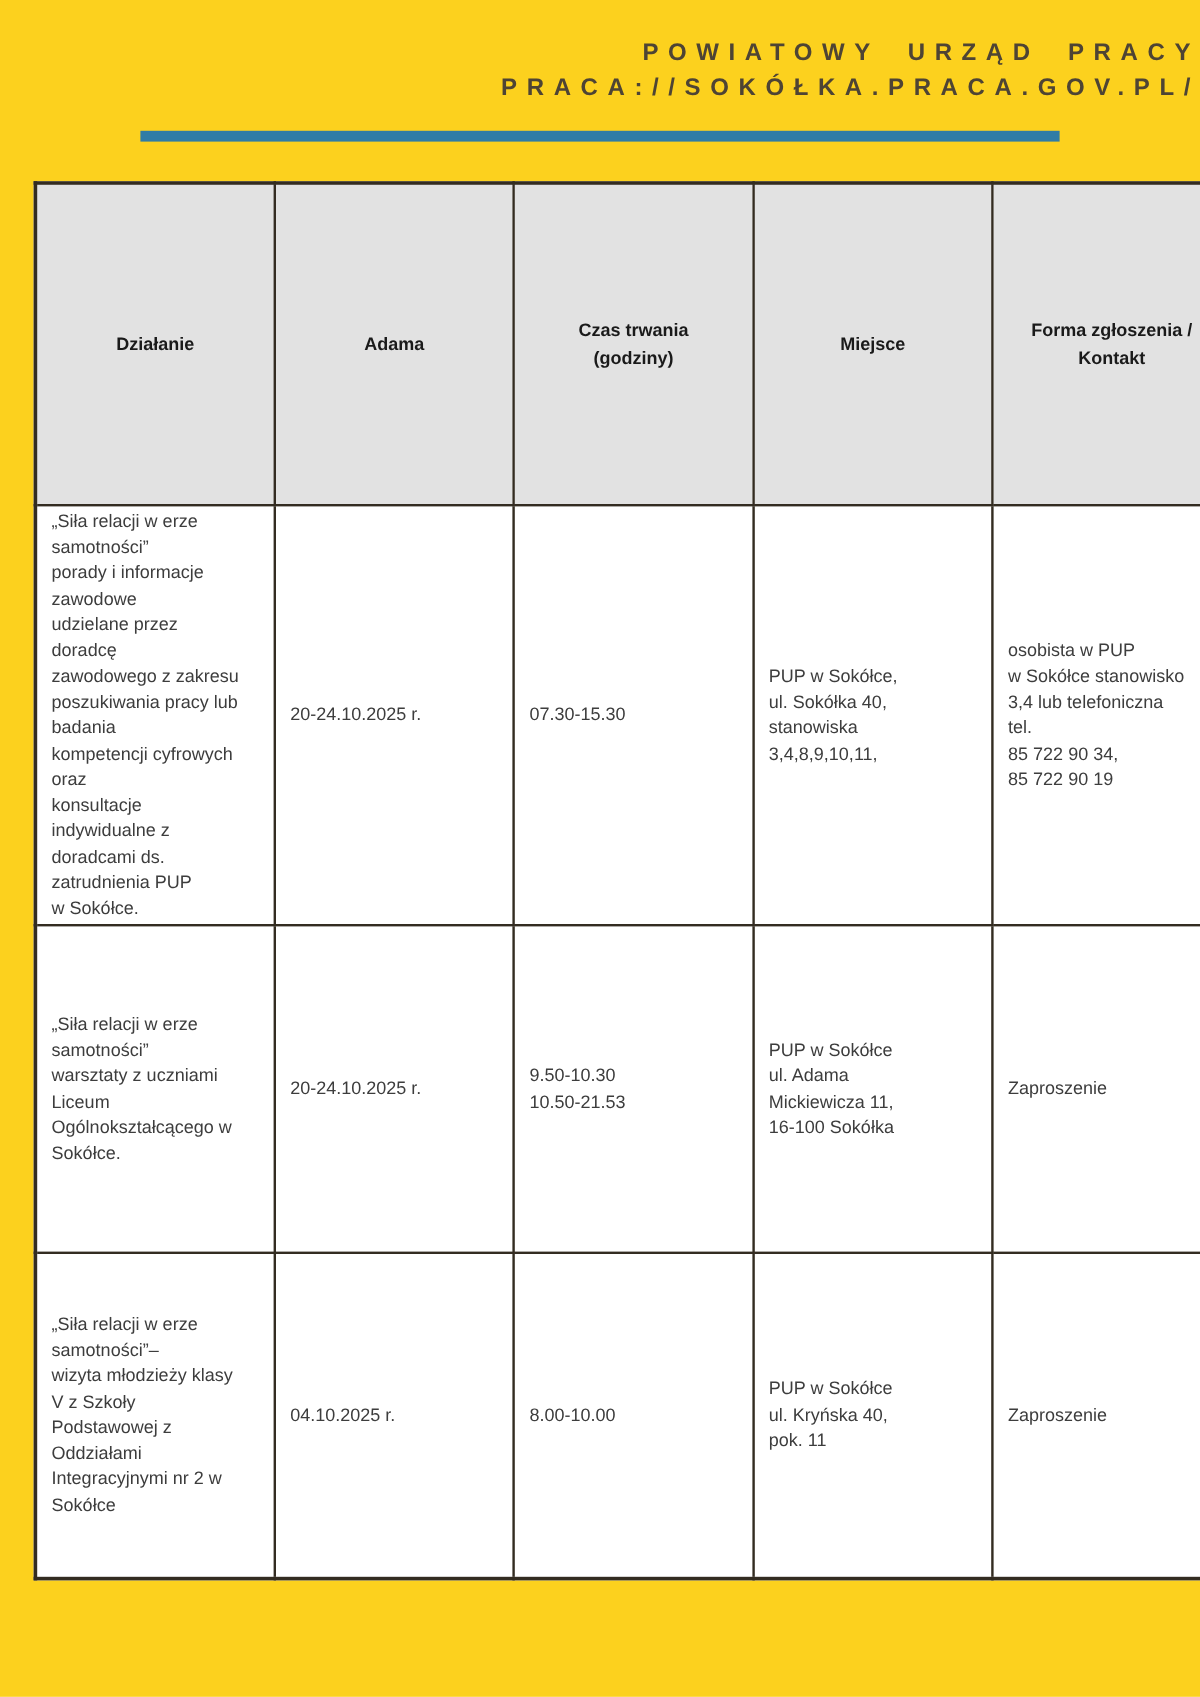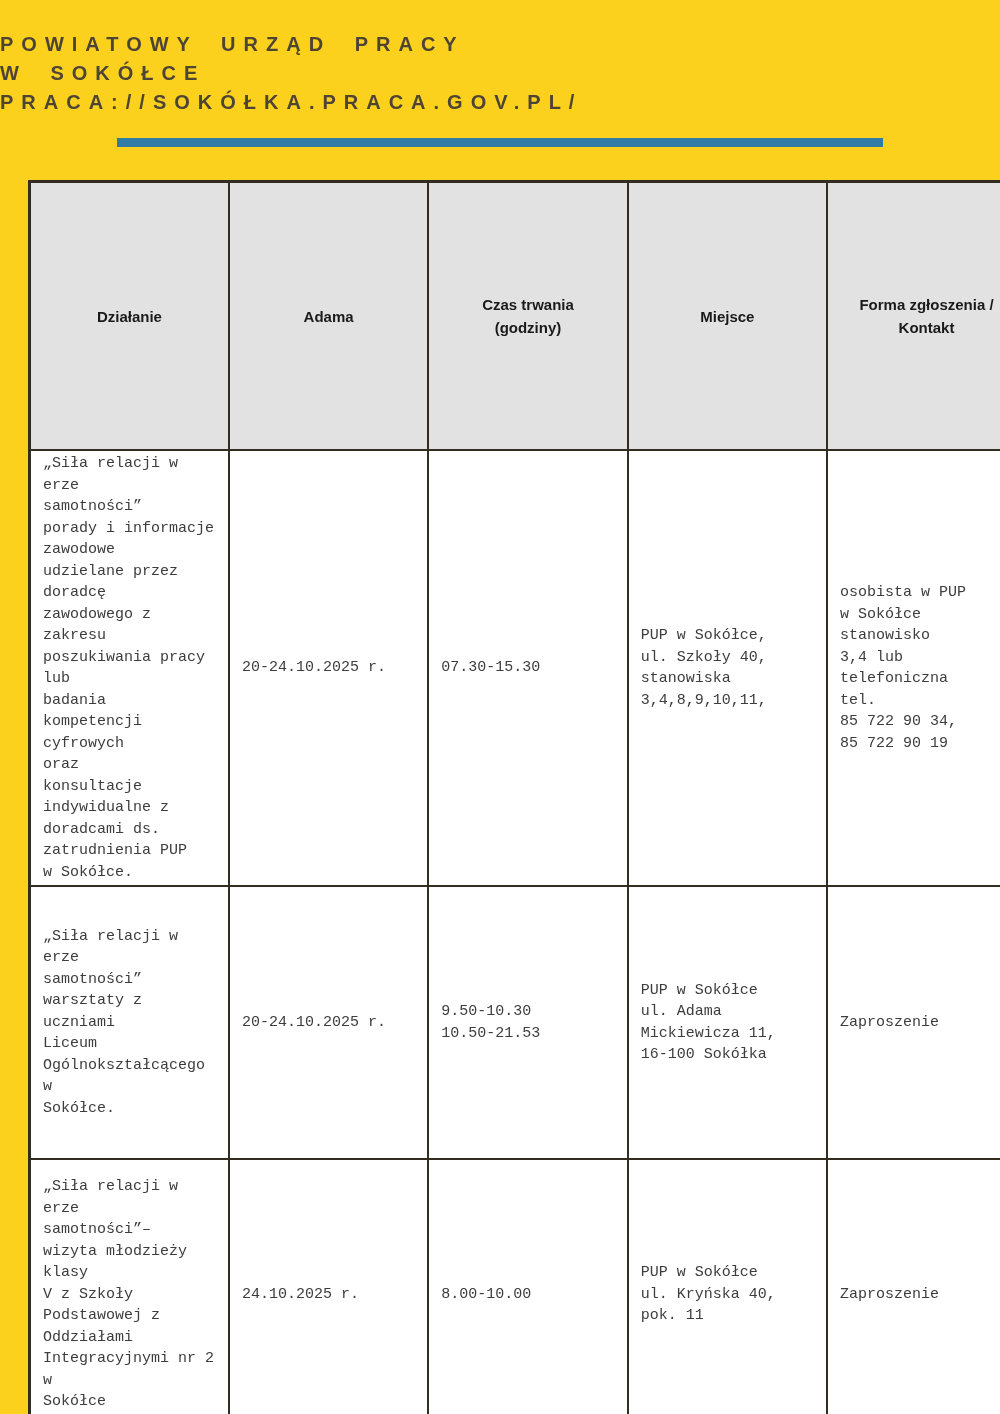--- a/index.html
+++ b/index.html
@@ -9,21 +9,21 @@
   body {
     width: 1000px;
     height: 1414px;
     background: #fcd11e;
     font-family: "Liberation Sans", "DejaVu Sans", sans-serif;
     position: relative;
     overflow: hidden;
   }
   .banner {
     padding-top: 30px;
-    text-align: left;
+    text-align: right;
     color: #4e4434;
   }
   .banner-line {
     font-size: 20px;
     font-weight: 700;
     line-height: 29px;
     letter-spacing: 8px;
     word-spacing: 10px;
     white-space: nowrap;
   }
@@ -59,32 +59,30 @@
     padding: 0 8px;
   }
   table.schedule td {
     font-size: 15px;
     font-weight: 400;
     color: #3d3d3d;
     text-align: left;
     vertical-align: middle;
     line-height: 21.5px;
     padding: 2px 12px;
-    font-family: Liberation Mono, monospace;
   }
   tr.row-1 { height: 344px; }
   tr.row-2 { height: 273px; }
   tr.row-3 { height: 271px; }
 </style>
 </head>
 <body>
 
 <header class="banner">
   <div class="banner-line">POWIATOWY URZĄD PRACY</div>
-  <div class="banner-line">W SOKÓŁCE</div>
   <div class="banner-line">PRACA://SOKÓŁKA.PRACA.GOV.PL/</div>
 </header>
 
 <div class="divider"></div>
 
 <table class="schedule">
   <colgroup>
     <col style="width:20%">
       <col style="width:20%">
       <col style="width:20%">
@@ -116,21 +114,21 @@
 kompetencji cyfrowych
 oraz
 konsultacje
 indywidualne z
 doradcami ds.
 zatrudnienia PUP
 w Sokółce.</td>
       <td>20-24.10.2025 r.</td>
       <td>07.30-15.30</td>
       <td>PUP w Sokółce,
-ul. Szkoły 40,
+ul. Sokółka 40,
 stanowiska
 3,4,8,9,10,11,</td>
       <td>osobista w PUP
 w Sokółce stanowisko
 3,4 lub telefoniczna
 tel.
 85 722 90 34,
 85 722 90 19</td>
     </tr>
     <tr class="row-2">
@@ -151,21 +149,21 @@
     </tr>
     <tr class="row-3">
       <td>„Siła relacji w erze
 samotności”–
 wizyta młodzieży klasy
 V z Szkoły
 Podstawowej z
 Oddziałami
 Integracyjnymi nr 2 w
 Sokółce</td>
-      <td>24.10.2025 r.</td>
+      <td>04.10.2025 r.</td>
       <td>8.00-10.00</td>
       <td>PUP w Sokółce
 ul. Kryńska 40,
 pok. 11</td>
       <td>Zaproszenie</td>
     </tr>
   </tbody>
 </table>
 
 </body></html>

